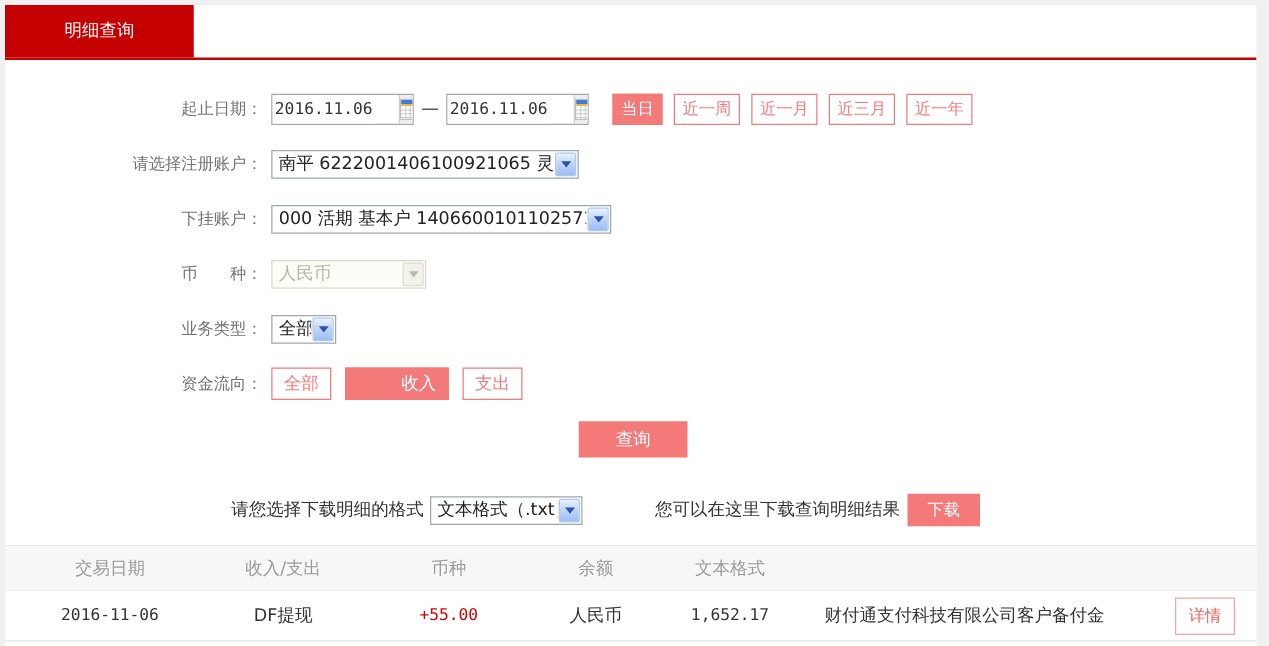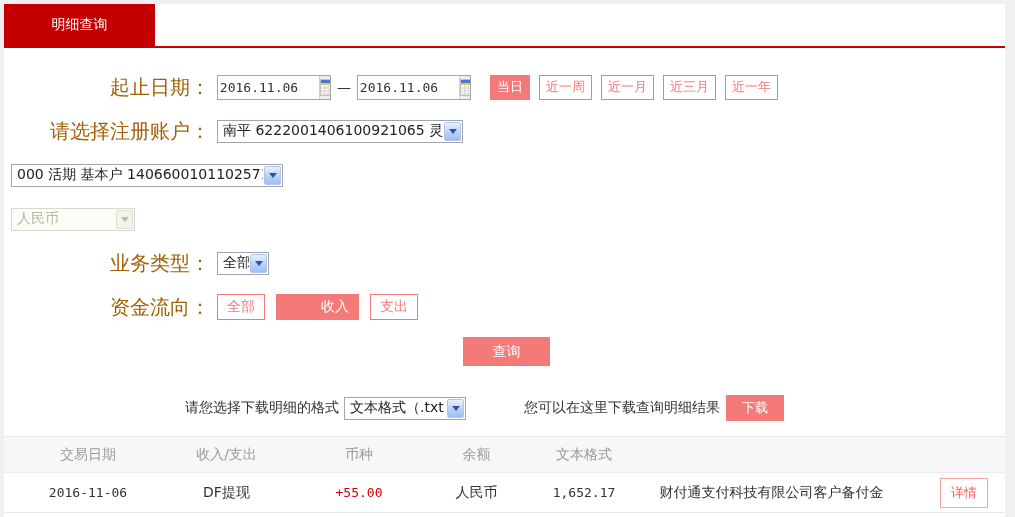--- a/index.html
+++ b/index.html
@@ -9,21 +9,21 @@
 
   
   .tab-bar { height:42px; }
   .tab { width:151px; height:42px; background:#c40000; color:#fff; font-size:14px;
          display:flex; align-items:center; justify-content:center; cursor:pointer; }
   .red-line { height:2px; background:#c40000; }
 
   
   .form { padding-top:17px; }
   .form-row { height:44px; display:flex; align-items:center; }
-  .form-label { width:206px; text-align:right; font-size:20px; color:#a16207; flex:none; white-space:pre; }
+  .form-label { width:206px; text-align:right; font-size:13px; color:#737373; flex:none; white-space:pre; }
   .form-label { padding-right:0; }
   .gap7 { width:7px; flex:none; }
 
   .date-input { width:114px; height:25px; border:1px solid #a6a6a6; background:#fff;
                 display:flex; align-items:stretch; overflow:hidden;gap:19px; }
   .date-text { border:0; outline:0; width:82px; text-align:center; font-size:13px;
                font-family:"DejaVu Sans Mono",monospace; color:#333; background:#fff; }
   .cal-btn { width:30px; background:#ededed; border-left:1px solid #cfcfcf;
              display:flex; align-items:center; justify-content:center; cursor:pointer; }
   .date-sep { margin:0 6px; font-size:14px; color:#333; }
@@ -133,30 +133,32 @@
       <span class="gap7"></span>
       <div class="xp-select" style="width:246px">
         <span class="xp-text">南平 6222001406100921065 灵通卡</span>
         <span class="xp-arrow">
             <i></i>
           </span>
       </div>
     </div>
 
     <div class="form-row">
+      <div class="form-label">下挂账户：</div>
       <span class="gap7"></span>
       <div class="xp-select" style="width:272px">
         <span class="xp-text">000 活期 基本户 1406600101102571848</span>
         <span class="xp-arrow">
             <i></i>
           </span>
       </div>
     </div>
 
     <div class="form-row">
+      <div class="form-label">币　　种：</div>
       <span class="gap7"></span>
       <div class="xp-select disabled" style="width:124px">
         <span class="xp-text">人民币</span>
         <span class="xp-arrow">
             <i></i>
           </span>
       </div>
     </div>
 
     <div class="form-row">

